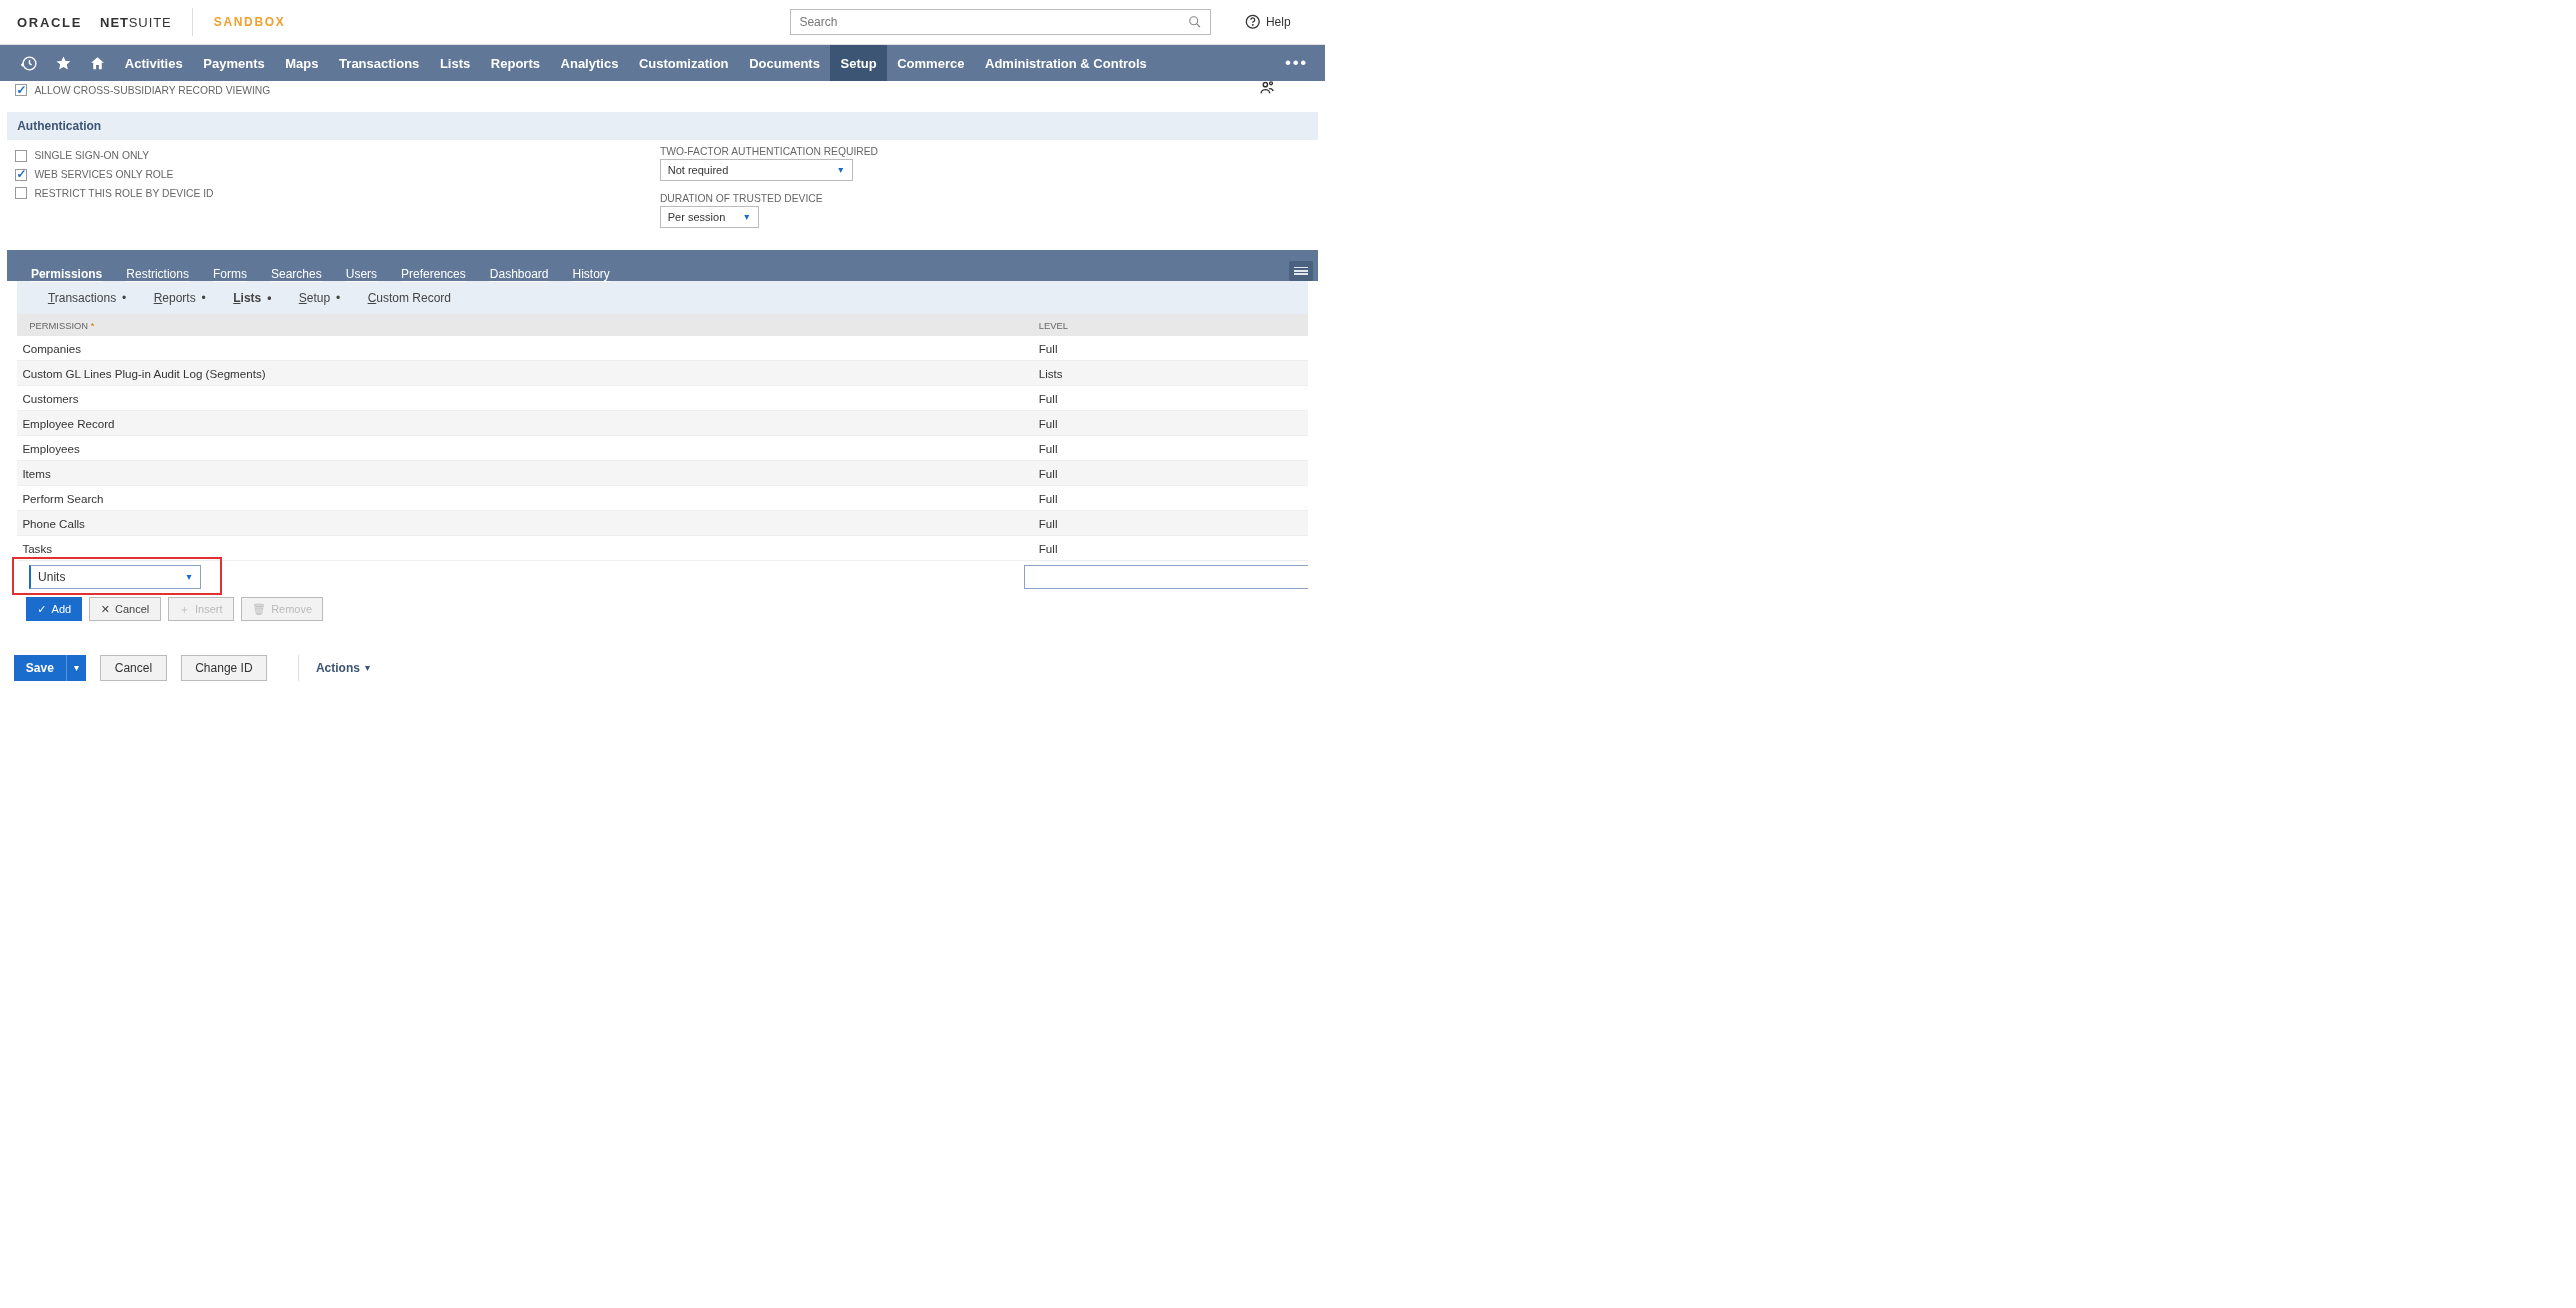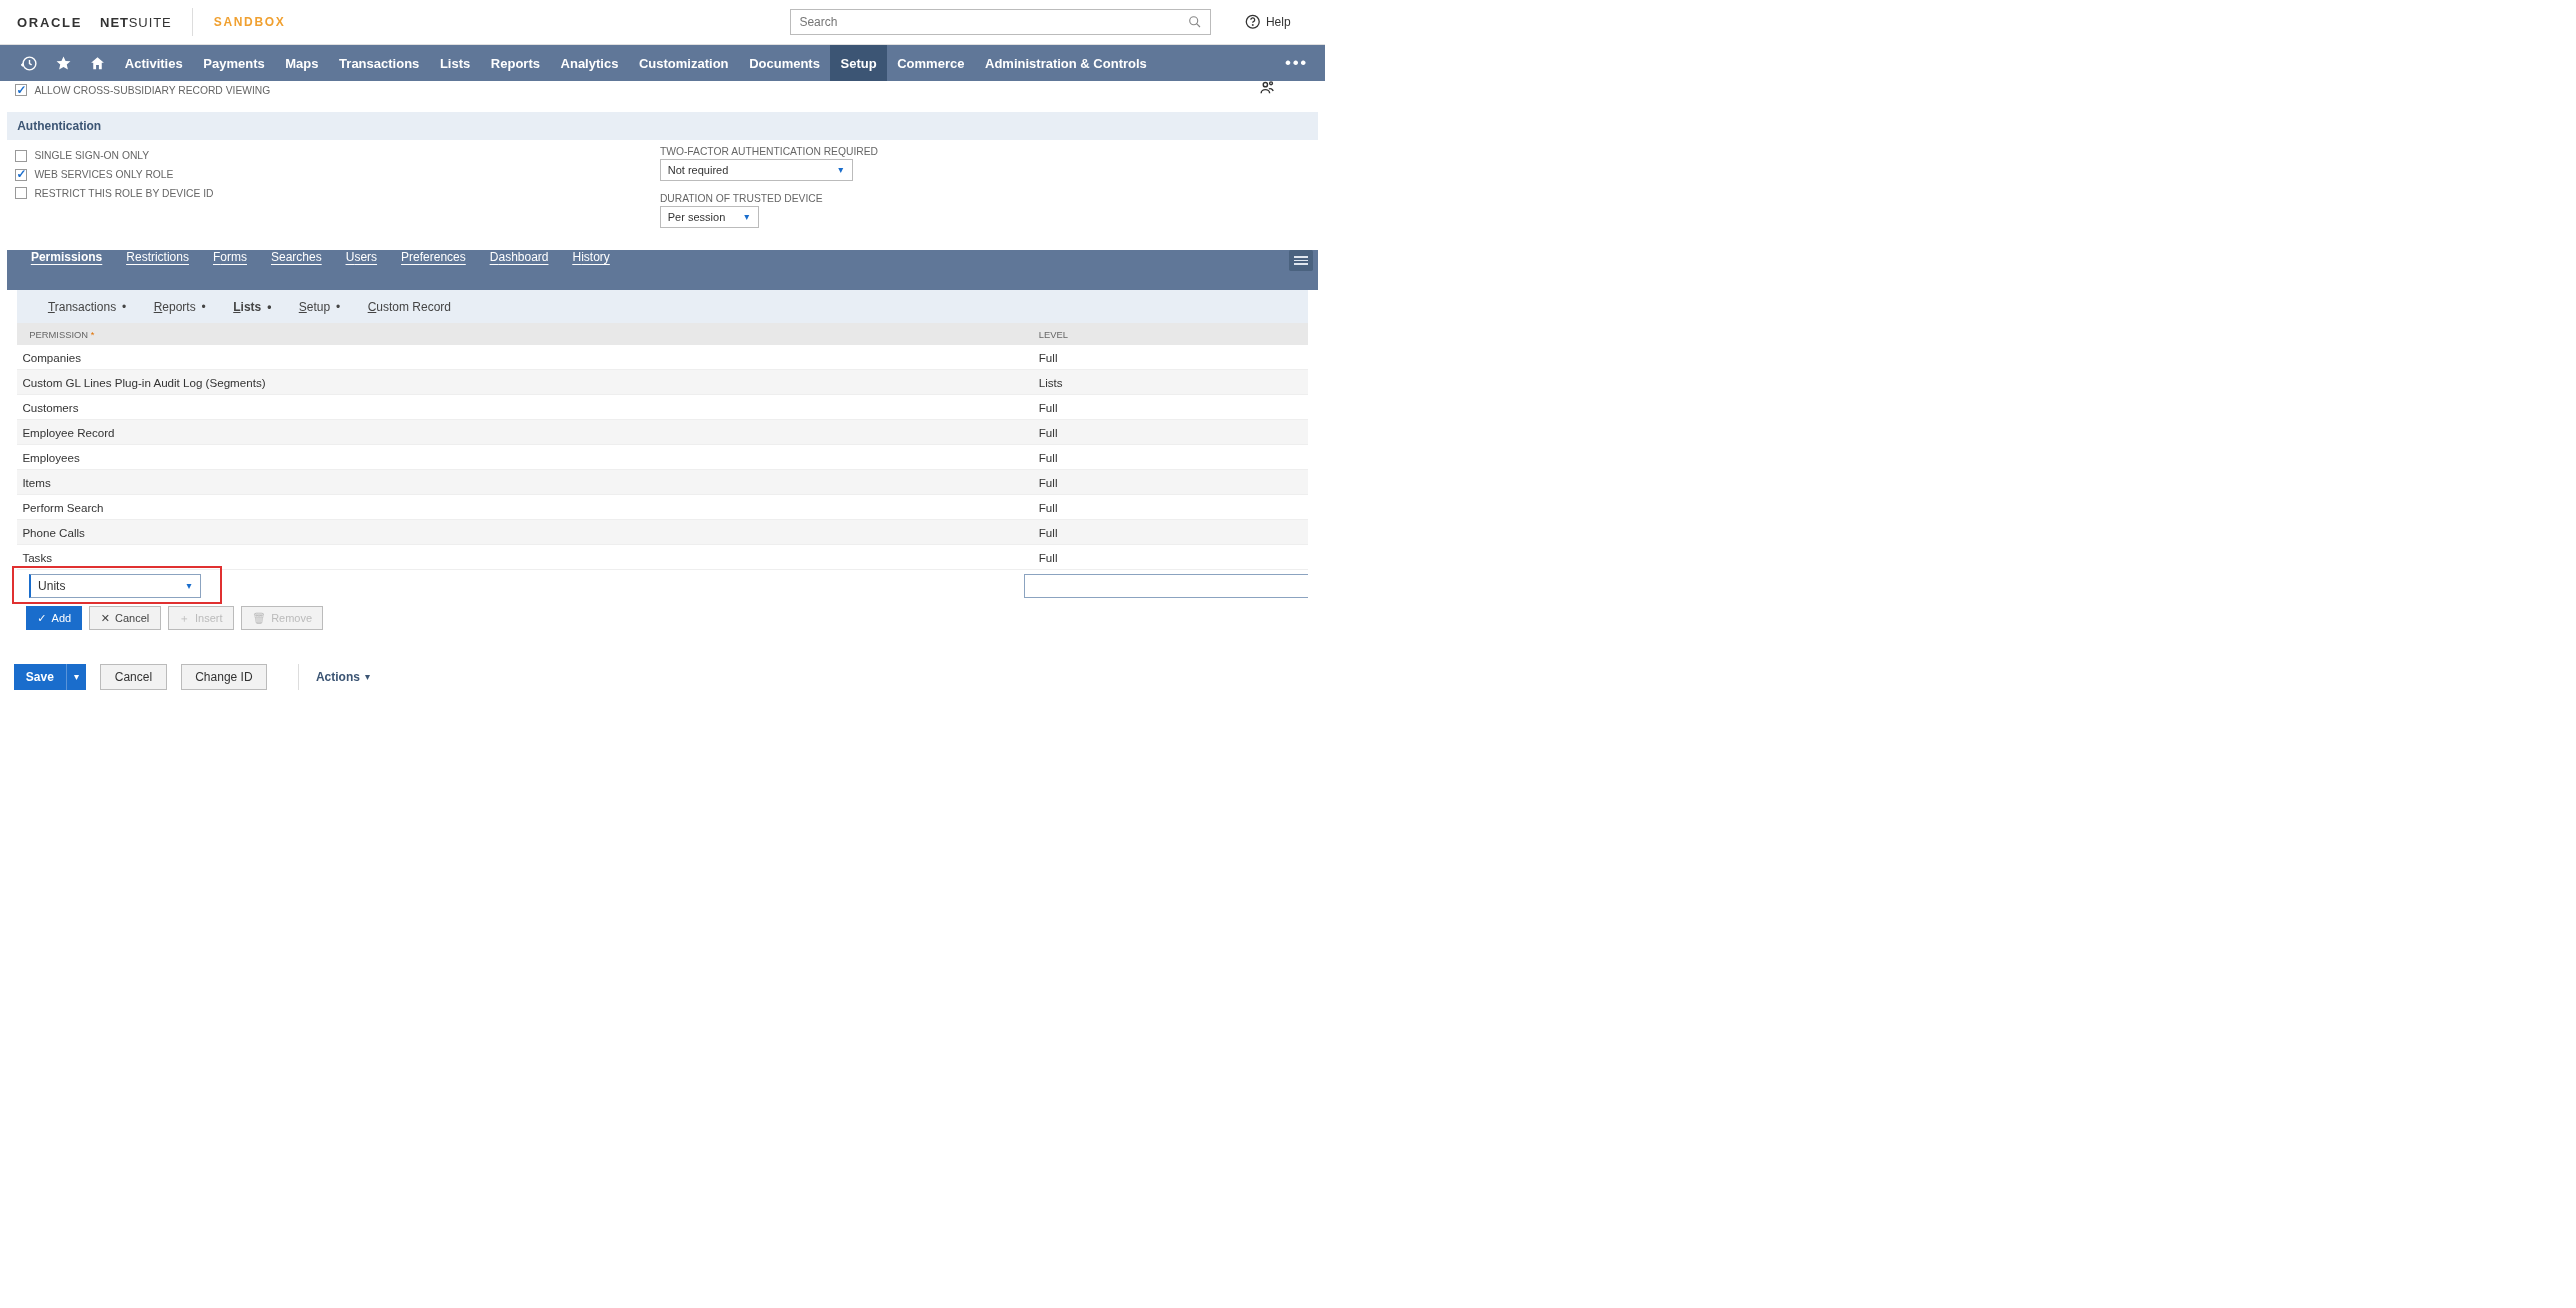--- a/index.html
+++ b/index.html
@@ -34,21 +34,21 @@
 .two-col { display: flex; }
 .col-left { flex: 0 0 653px; }
 .col-right { flex: 1; }
 .auth-col { padding: 6.9px 0; }
 .field-label { font-size: 10.3px; color: #666; margin-bottom: 1.7px; }
 .ns-dropdown { border: 0.9px solid #bbb; height: 22px; display: flex; align-items: center; justify-content: space-between; padding: 0 6.9px; background: #fff; font-size: 11px; cursor: pointer; }
 .ns-dropdown.w220 { width: 193px; }
 .ns-dropdown.w120 { width: 99px; }
 .dropdown-caret { color: #1a6dcc; font-size: 8.6px; }
 
-.subtab-bar { background: #607798; height: 40px; display: flex; align-items: flex-start; padding: 0 12px; margin-top: 15.5px; position: relative; }
+.subtab-bar { background: #607798; height: 31px; display: flex; align-items: flex-end; padding: 0 12px; margin-top: 15.5px; position: relative; }
 .subtab { color: #fff; font-size: 12px; padding: 0 12px; cursor: pointer; text-decoration: underline; text-underline-offset: 2.6px; }
 .subtab.active { font-weight: bold; }
 .subtab-expander { position: absolute; right: 5.2px; width: 24px; height: 20.6px; background: #4a627f; display: flex; flex-direction: column; justify-content: center; align-items: center; gap: 1.7px; cursor: pointer; border-radius: 1.7px; }
 .subtab-expander span { width: 13.7px; height: 1.7px; background: #dfe6ee; }
 
 .subsub-bar { background: #e8eef5; height: 33px; display: flex; align-items: center; padding: 0 17px; margin: 0 10.3px; }
 .subsub { font-size: 12px; color: #444; padding: 0 13.7px; cursor: pointer; }
 .subsub .dot { color: #444; margin-left: 2.6px; }
 .subsub.active { font-weight: bold; }
 .subsub u { text-decoration: underline; }

